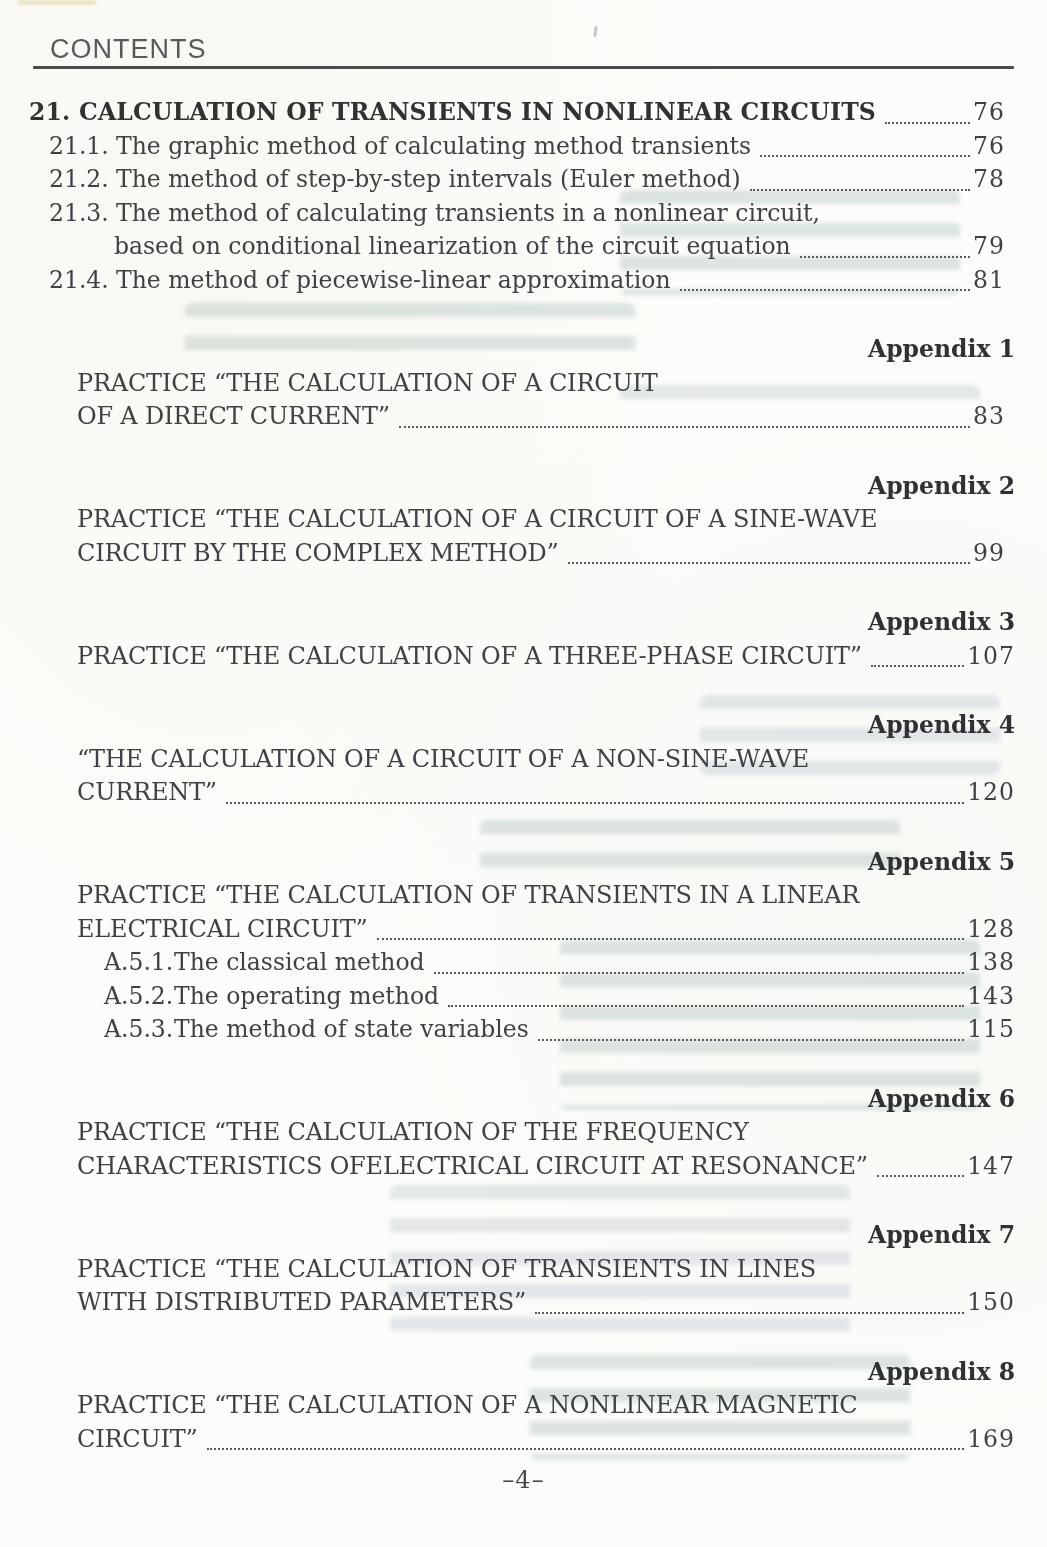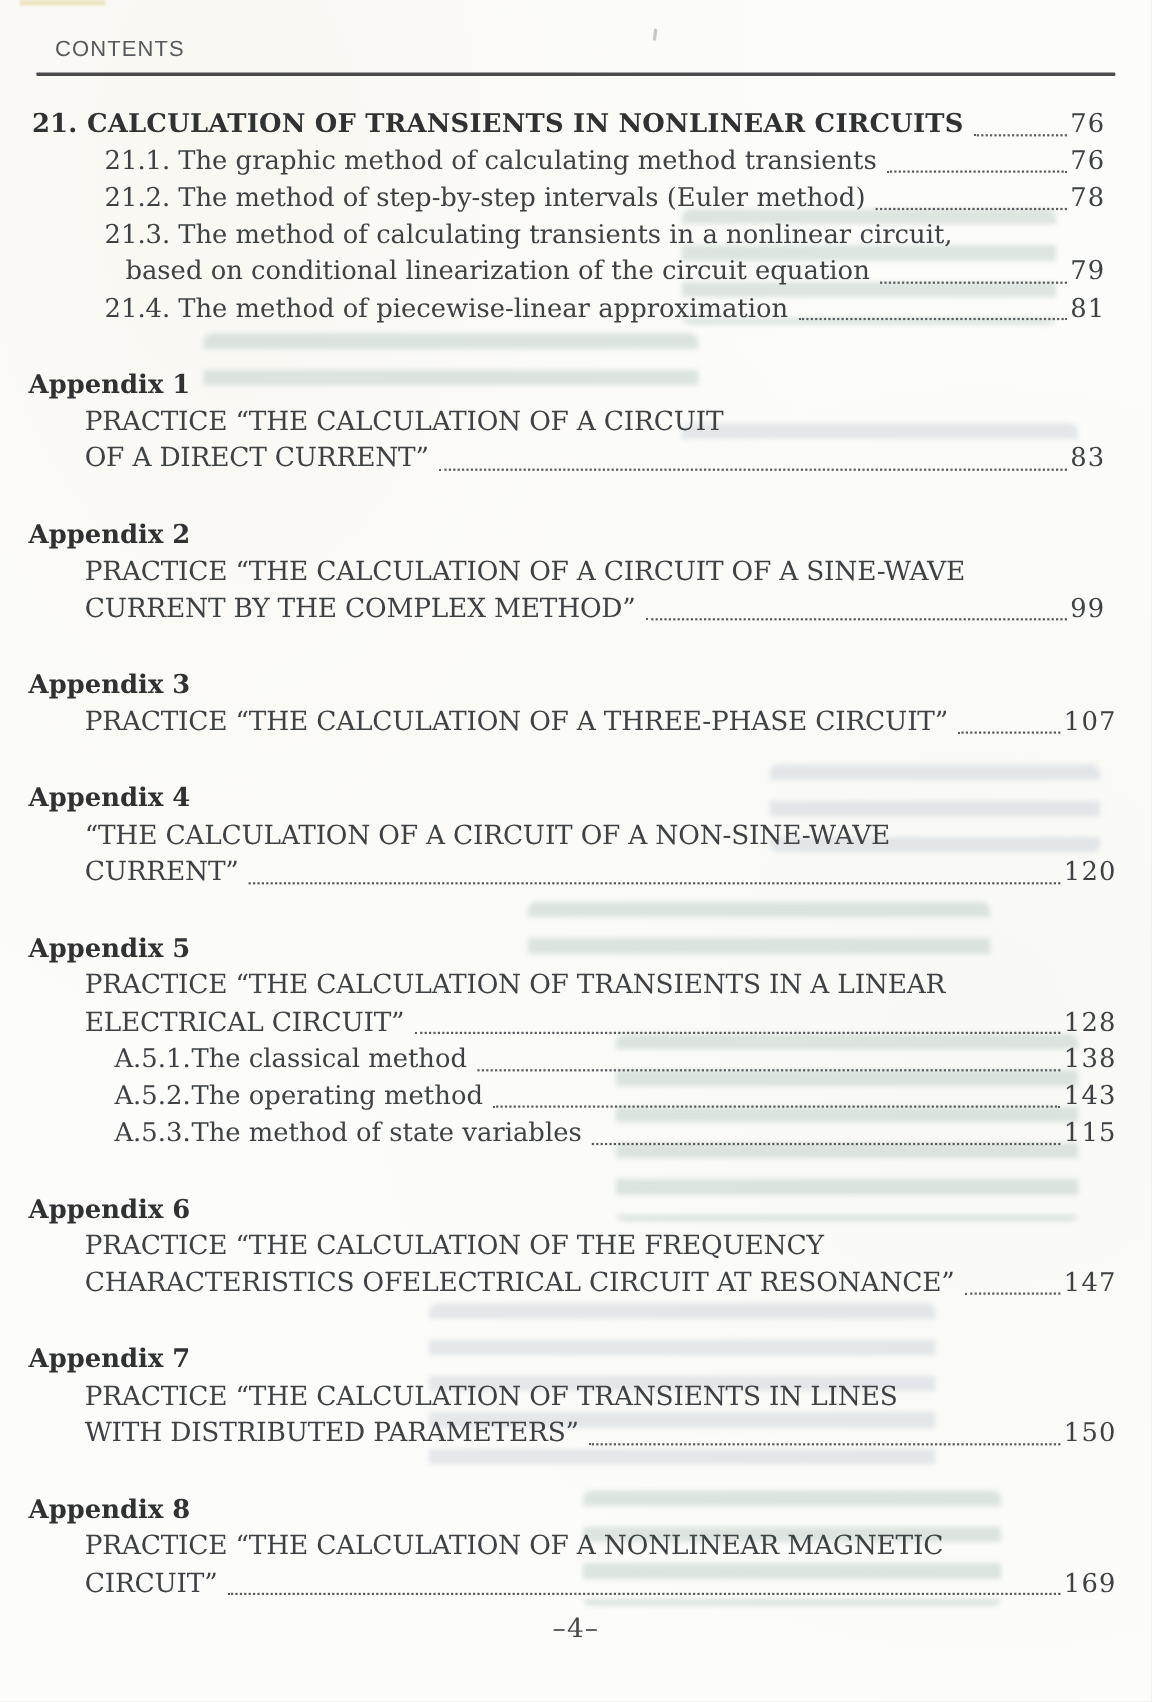--- a/index.html
+++ b/index.html
@@ -11,42 +11,42 @@
       radial-gradient(ellipse at 20% 10%, rgba(246,244,236,.55), transparent 45%),
       radial-gradient(ellipse at 85% 60%, rgba(244,244,240,.5), transparent 50%),
       #fcfcfa;
     overflow:hidden;
     font-family:"DejaVu Serif","Liberation Serif",serif;
     color:#3f4245;
   }
   .header-label{
     position:absolute;left:50px;top:34px;
     font-family:"Liberation Sans","DejaVu Sans",sans-serif;
-    font-size:20px;letter-spacing:1px;color:#57595c;
+    font-size:27px;letter-spacing:1px;color:#57595c;
   }
   .header-rule{
     position:absolute;left:33px;top:66px;width:981px;height:3px;
     background:#4b4b4d;border-radius:1px;
   }
   .toc{
     position:absolute;left:0;top:96px;width:1047px;
   }
   .row{
     display:flex;align-items:flex-end;
     line-height:33.5px;font-size:23.5px;
     padding-right:32px;white-space:nowrap;overflow:hidden;
   }
   .row .txt{flex:0 0 auto;white-space:nowrap;}
   .row .lbl{flex:0 0 auto;}
   .chapter{padding-left:29px;font-weight:bold;font-size:23.5px;color:#2f3133;letter-spacing:.2px;}
   .chapter .lbl{width:50px;}
-  .section{padding-left:95px;}
+  .section{padding-left:49px;}
   .section .lbl{width:67px;}
   .continuation{padding-left:114px;}
-  .appendix-head{padding-left:26px;font-weight:bold;color:#2f3133;}
+  .appendix-head{padding-left:26px;font-weight:bold;color:#2f3133;justify-content:flex-end;}
   .appendix-line{padding-left:77px;font-size:24px;letter-spacing:-0.2px;}
   .sub{padding-left:104px;}
   .sub .lbl{width:70px;}
   .gap{margin-top:36px;}
   .leader{
     flex:1 1 auto;min-width:0;
     border-bottom:2.6px dotted #595b5e;
     margin:0 3px 0 9px;
     position:relative;top:-6px;
   }
@@ -135,21 +135,21 @@
         <span class="leader"></span>
         <span class="pg">83</span>
       </div>
       <div class="row appendix-head gap">
         <span class="txt">Appendix 2</span>
       </div>
       <div class="row appendix-line">
         <span class="txt">PRACTICE “THE CALCULATION OF A CIRCUIT OF A SINE-WAVE</span>
       </div>
       <div class="row appendix-line">
-        <span class="txt">CURRENT BY THE COMPLEX METHOD”</span>
+        <span class="txt">CIRCUIT BY THE COMPLEX METHOD”</span>
         <span class="leader"></span>
         <span class="pg">99</span>
       </div>
       <div class="row appendix-head gap">
         <span class="txt">Appendix 3</span>
       </div>
       <div class="row appendix-line">
         <span class="txt">PRACTICE “THE CALCULATION OF A THREE-PHASE CIRCUIT”</span>
         <span class="leader"></span>
         <span class="pg">107</span>

